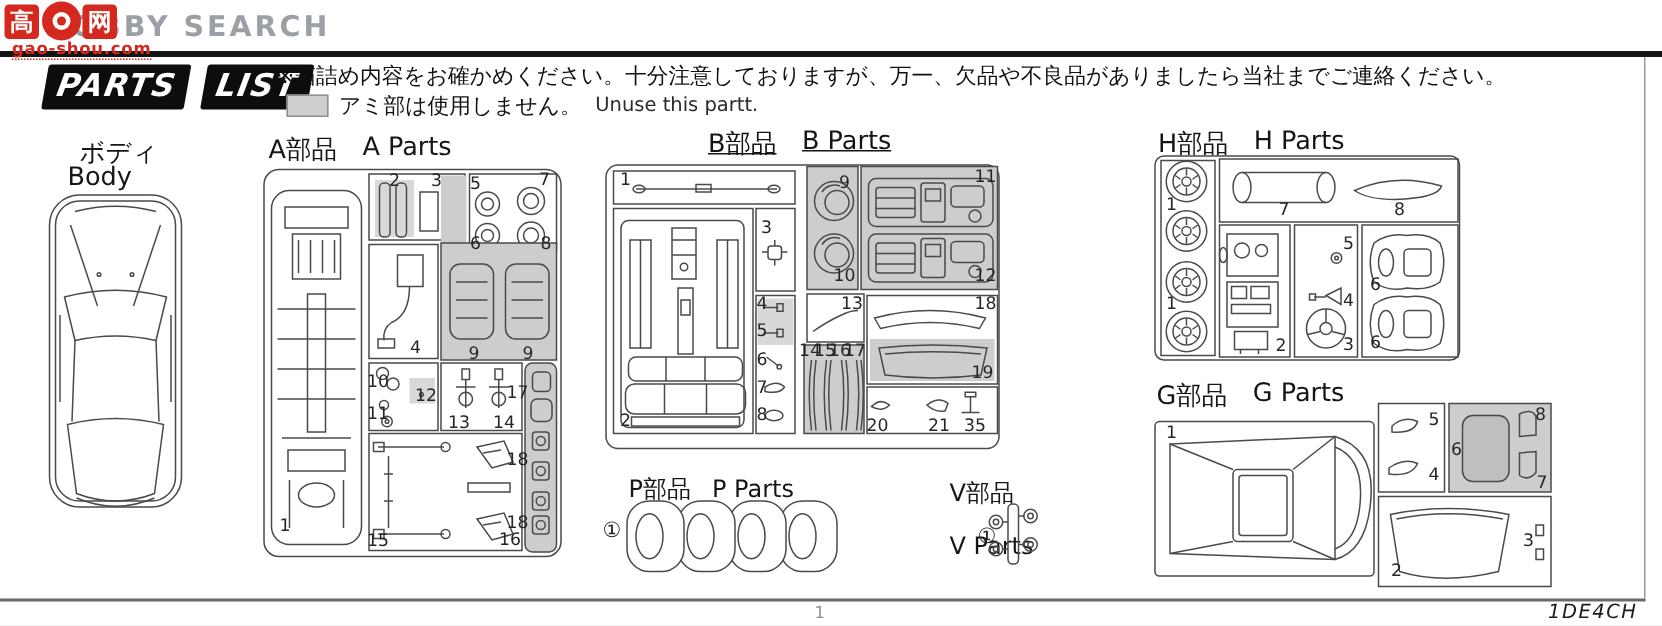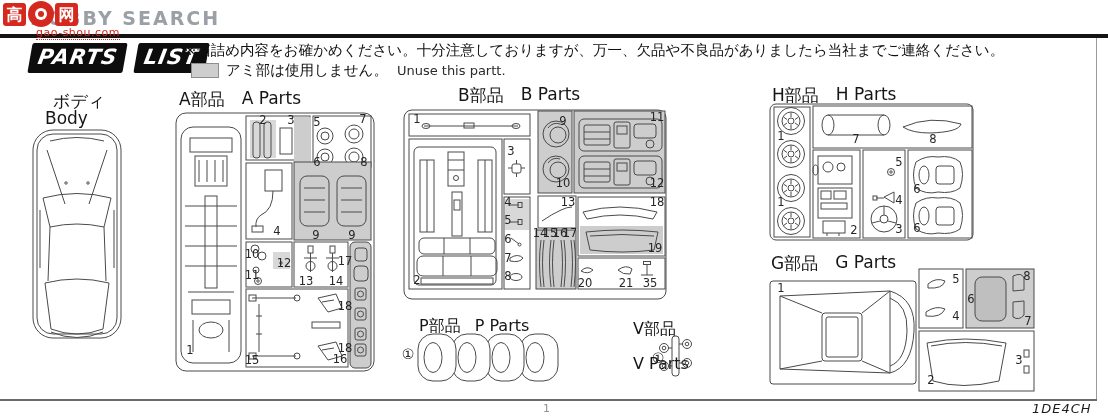--- a/index.html
+++ b/index.html
@@ -9,22 +9,22 @@
   .wm-brand{position:absolute;left:30px;top:7px;font-size:19px;font-weight:bold;
             color:#9aa0a6;letter-spacing:2px;}
   .wm-box{position:absolute;width:23px;height:23px;background:#d5281e;color:#fff;
           font-size:16px;font-weight:bold;text-align:center;line-height:23px;border-radius:3px;}
   .wm-gear{position:absolute;left:28px;top:1px;width:26px;height:26px;background:#d5281e;
            border-radius:50%;}
   .wm-gear-inner{position:absolute;left:7px;top:7px;width:12px;height:12px;background:#fff;
            border-radius:50%;}
   .wm-gear-dot{position:absolute;left:10px;top:10px;width:6px;height:6px;background:#d5281e;
            border-radius:50%;}
-  .wm-site{position:absolute;left:8px;top:26px;font-size:11px;font-weight:normal;color:#d5281e;
-           letter-spacing:0.5px;border-bottom:1px dotted #d5281e;margin-left:28px;}
+  .wm-site{position:absolute;left:8px;top:26px;font-size:11px;font-weight:bold;color:#d5281e;
+           letter-spacing:0.5px;border-bottom:1px dotted #d5281e;}
   
   .top-rule{position:absolute;left:0;top:34px;width:1108px;height:4px;background:#141414;}
   .right-border{position:absolute;left:1096px;top:38px;width:1px;height:361px;background:#9a9a9a;}
   .bottom-rule{position:absolute;left:0;top:399px;width:1097px;height:2px;background:#6a6a6a;}
   
   .plogo{position:absolute;left:30px;top:43px;white-space:nowrap;}
   .pl-box{display:inline-block;background:#0d0d0d;color:#fff;font-style:italic;font-weight:800;
           font-size:21px;letter-spacing:1px;padding:2px 8px 4px 8px;transform:skewX(-10deg);
           margin-right:5px;border-radius:2px;}
   
@@ -80,21 +80,21 @@
   <div class="sec-title" style="left:53px;top:90px;">
     <span>ボディ</span>
   </div>
   <div class="sec-title" style="left:45px;top:108px;">
     <span>Body</span>
   </div>
   <div class="sec-title" style="left:179px;top:88px;">
     <span>A部品</span>
       <span>A Parts</span>
   </div>
-  <div class="sec-title" style="left:458px;top:84px;">
+  <div class="sec-title" style="left:472px;top:84px;text-decoration:underline;">
     <span>B部品</span>
       <span>B Parts</span>
   </div>
   <div class="sec-title" style="left:772px;top:84px;justify-content:space-between;">
     <span>H部品</span>
       <span>H Parts</span>
   </div>
   <div class="sec-title" style="left:771px;top:252px;">
     <span>G部品</span>
       <span>G Parts</span>

